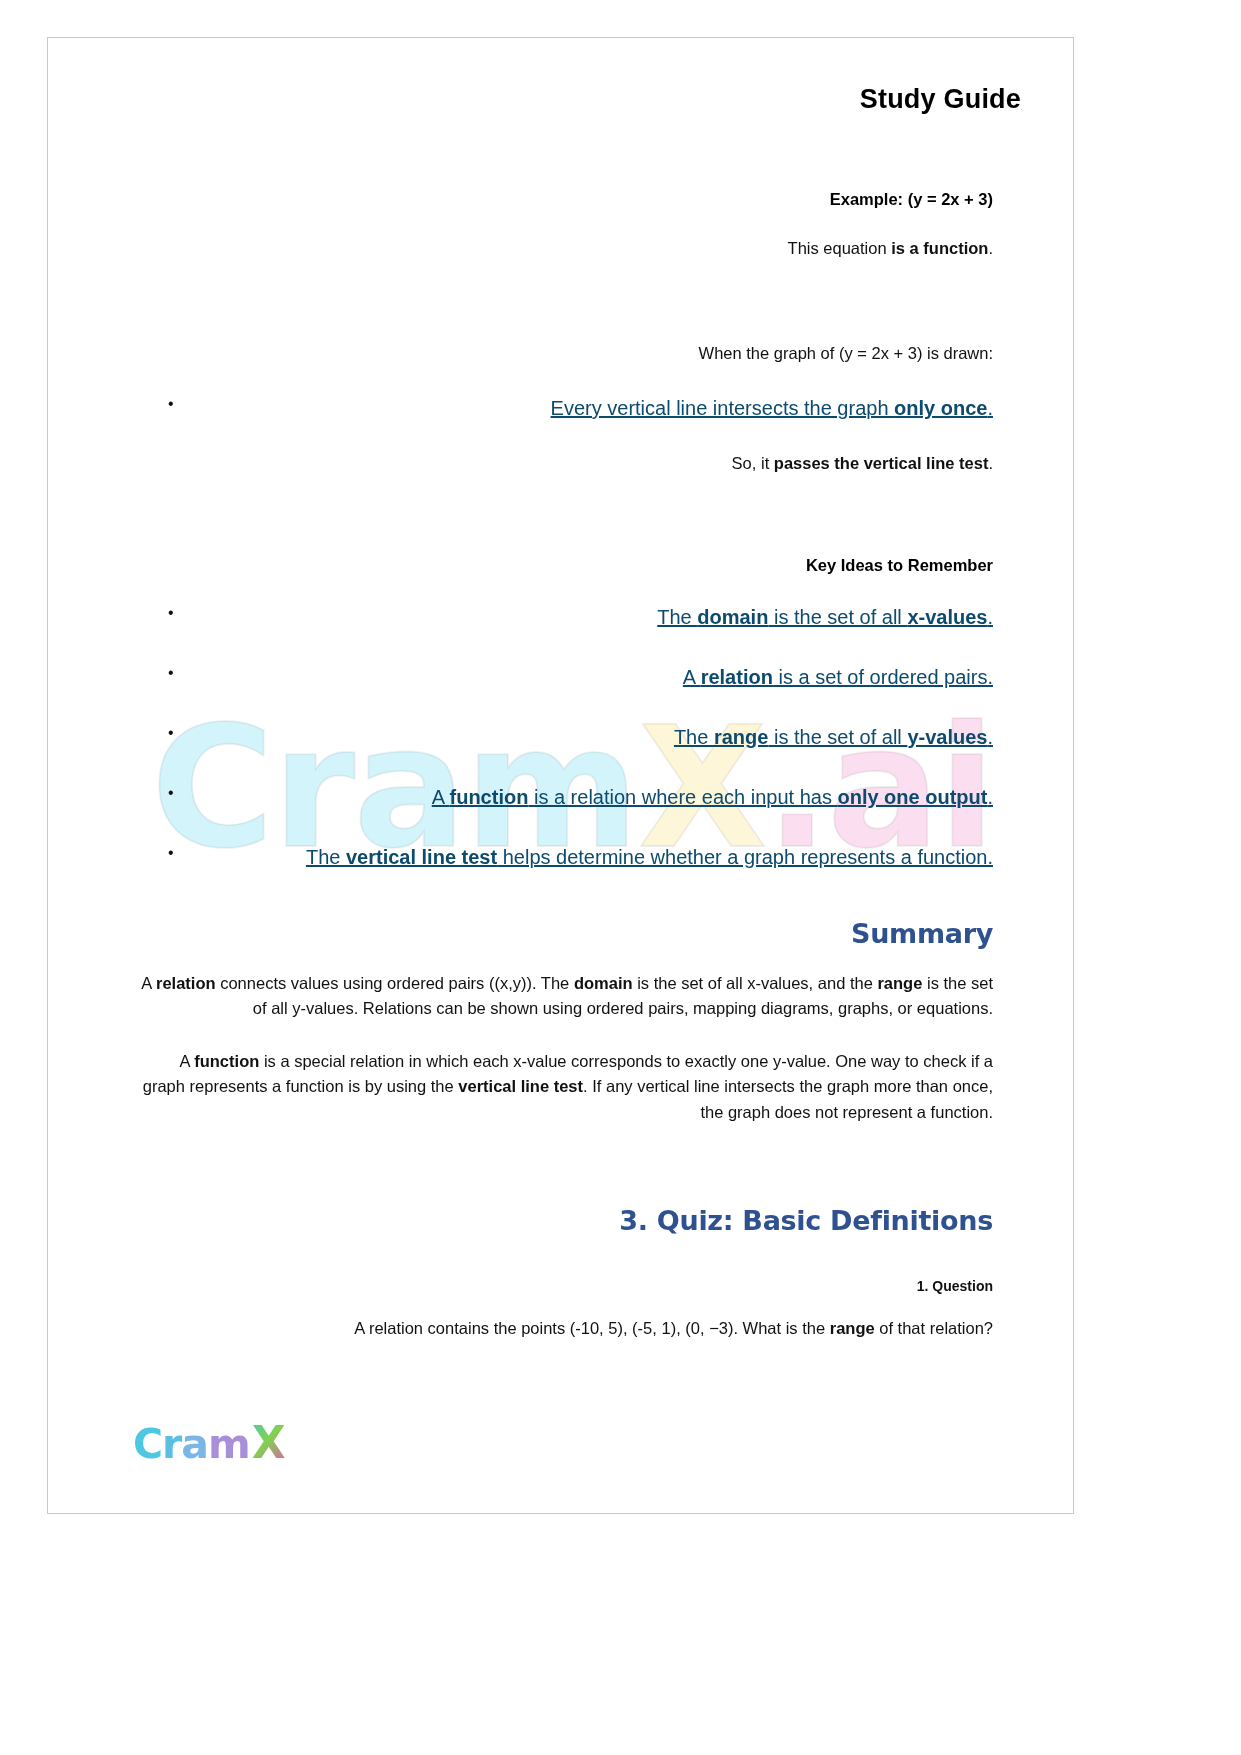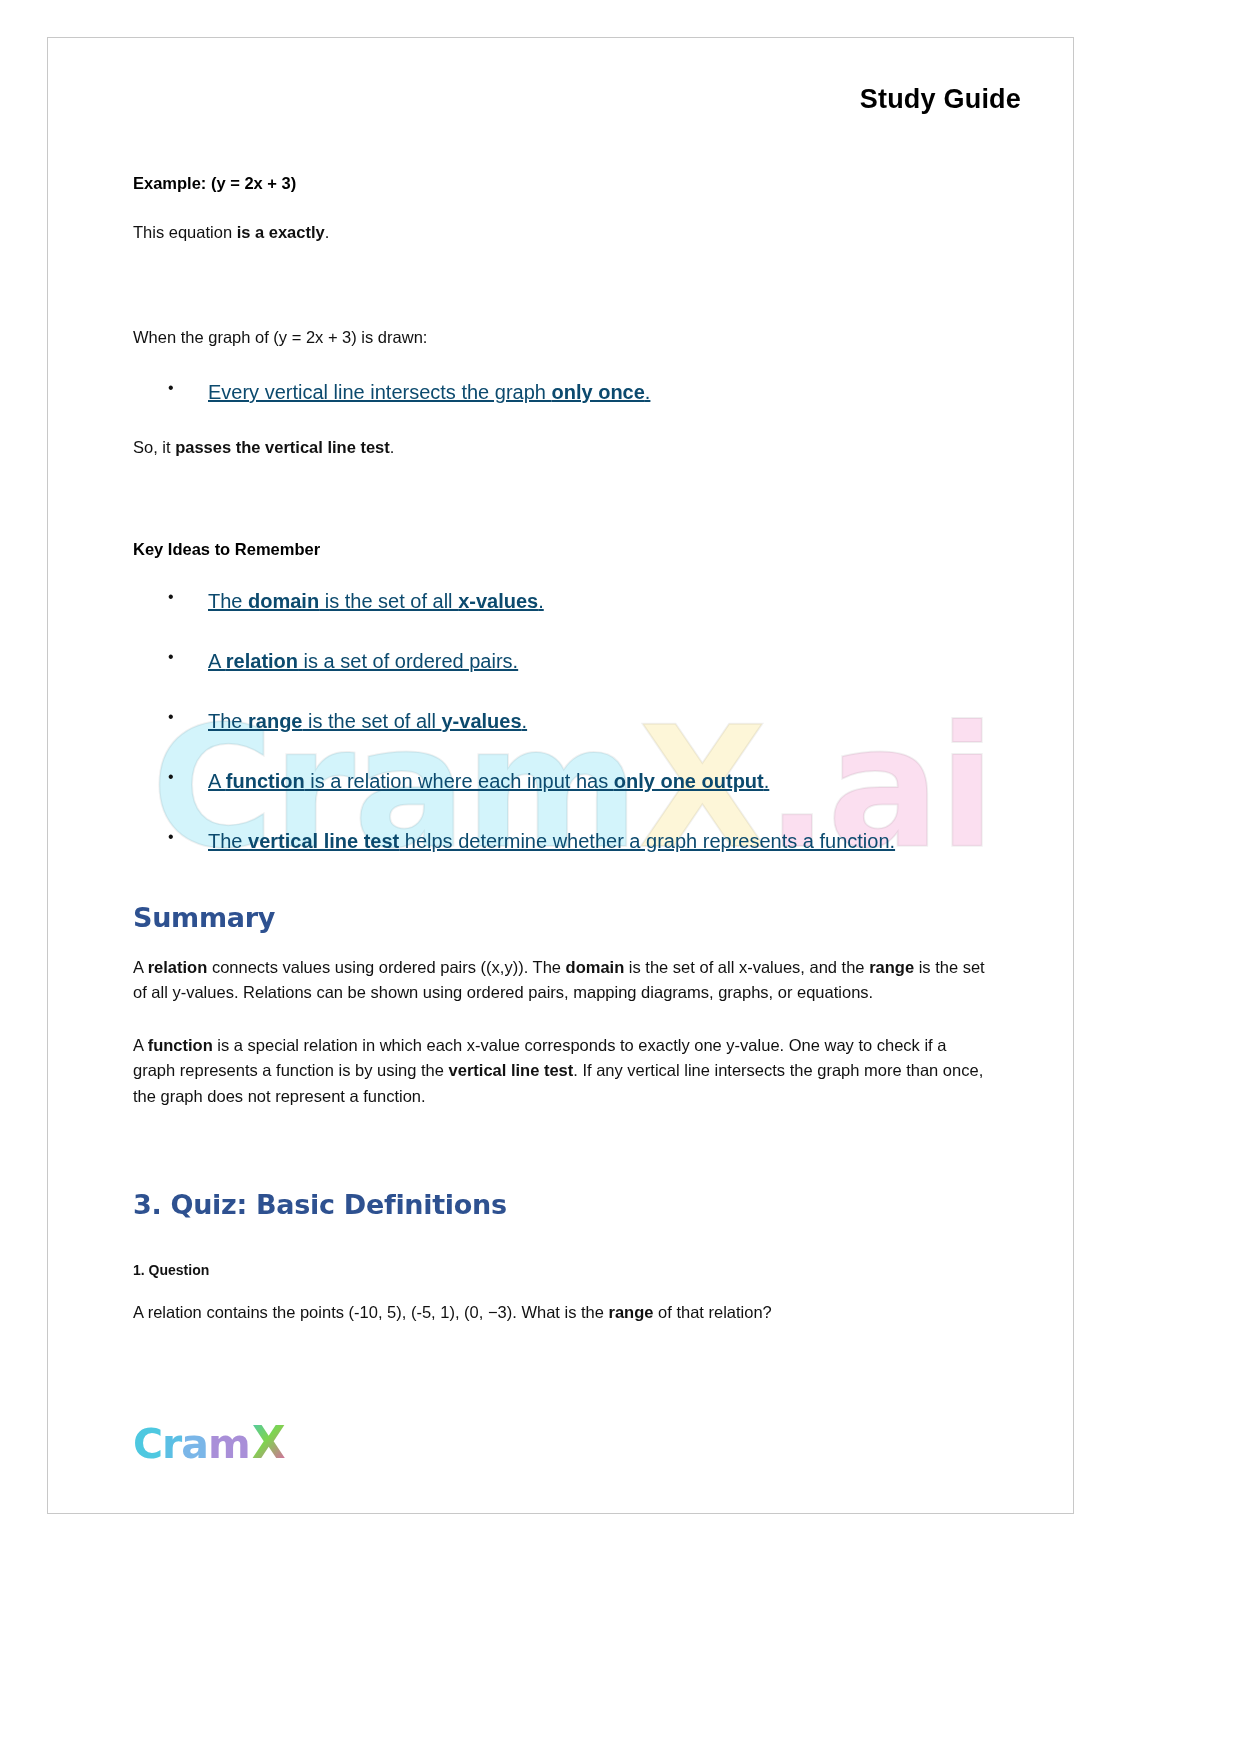--- a/index.html
+++ b/index.html
@@ -66,23 +66,24 @@
     font-size: 27px;
     font-weight: 700;
     letter-spacing: 0.2px;
     z-index: 2;
   }
 
   
   .content {
     position: absolute;
     left: 85px;
-    top: 136px;
+    top: 152px;
     width: 860px;
     z-index: 2;
+    text-align: right;
   }
 
   p.body-text {
     font-size: 16.5px;
     line-height: 1.55;
     margin: 0 0 27px 0;
     color: #111111;
   }
 
   .lead-bold {
@@ -177,21 +178,21 @@
         <span class="wm-cram">Cram</span><span class="wm-x">X</span><span class="wm-dot">.ai</span>
       </span>
     </div>
 
     <div class="doc-header">Study Guide</div>
 
     <div class="content">
 
       <p class="lead-bold">Example: (y = 2x + 3)</p>
 
-      <p class="body-text"><span>This equation </span><b>is a exactly</b><span>.</span></p>
+      <p class="body-text"><span>This equation </span><b>is a function</b><span>.</span></p>
 
       <div class="spacer-lg"></div>
 
       <p class="body-text">When the graph of (y = 2x + 3) is drawn:</p>
 
       <ul class="bullets">
         <li><span>Every vertical line intersects the graph </span><b>only once</b><span>.</span></li>
       </ul>
 
       <div class="spacer-sm"></div>

